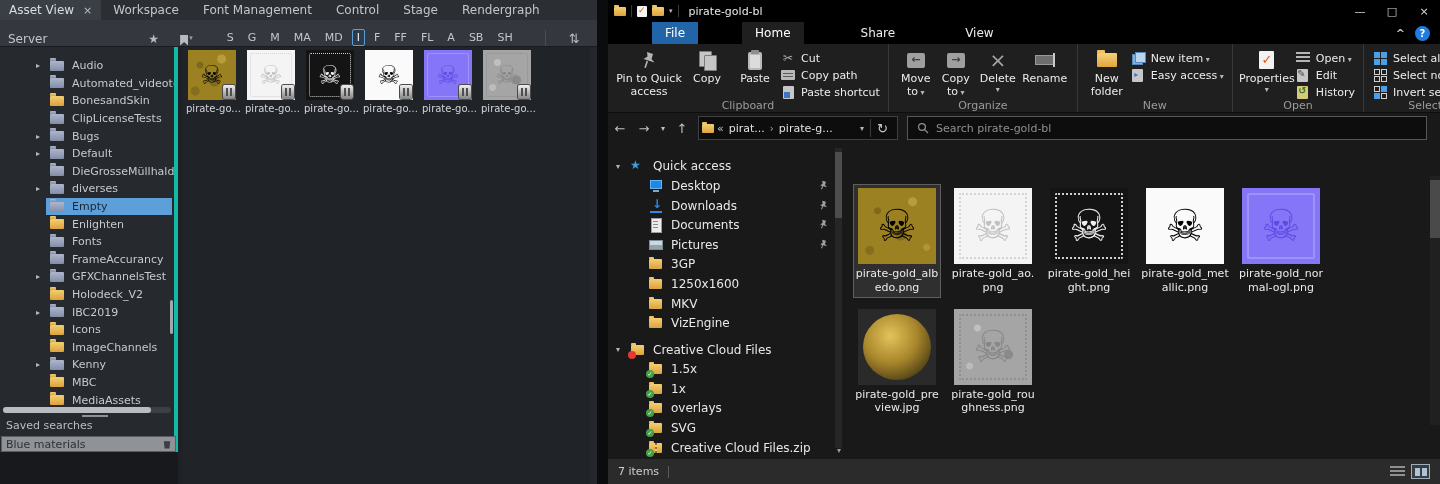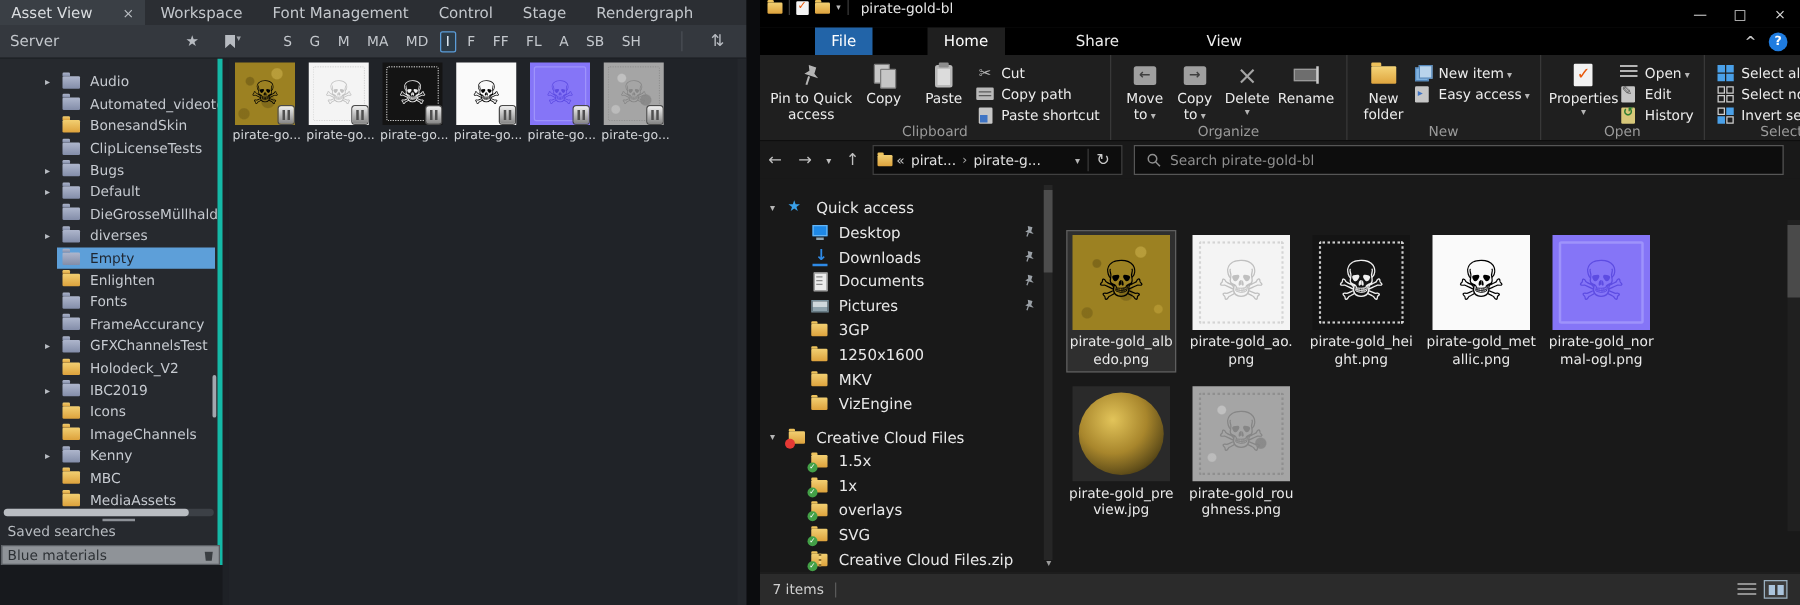--- a/index.html
+++ b/index.html
@@ -3,25 +3,25 @@
 <meta charset="utf-8">
 <style>
   html,body{margin:0;padding:0;width:1440px;height:484px;background:#0b0c0e;
     font-family:"DejaVu Sans","Liberation Sans",sans-serif;overflow:hidden;position:relative;
     -webkit-font-smoothing:antialiased;}
   *{box-sizing:border-box;}
 
   
   #asset-app{position:absolute;left:0;top:0;width:597px;height:484px;background:#1e2126;}
   .menubar{height:20px;background:#2b2e33;display:flex;align-items:stretch;font-size:12px;color:#c3c7cc;}
-  .av-tab{background:#3a3f45;color:#dadde0;padding:0 9px;display:flex;align-items:center;gap:24px;}
+  .av-tab{background:#3a3f45;color:#dadde0;padding:0 9px;display:flex;align-items:center;gap:9px;}
   .av-tab .g-x{color:#b9bdc2;font-size:11px;}
   .menus{display:flex;align-items:stretch;}
   .menu-item{padding:0 12px;display:flex;align-items:center;}
-  .toolbar{height:27px;background:#34383e;display:flex;align-items:center;font-size:12px;color:#c3c7cc;border-bottom:1px solid #191b1f;gap:15px;}
+  .toolbar{height:27px;background:#34383e;display:flex;align-items:flex-end;font-size:12px;color:#c3c7cc;border-bottom:1px solid #191b1f;gap:15px;}
   .srv-label{margin-left:8px;}
   .tb-ic{margin-left:6px;color:#b7bbc1;font-size:12px;display:flex;align-items:center;}
   .tb-ic.first{margin-left:86px;}
   .bookmark{width:8px;height:11px;background:#b7bbc1;clip-path:polygon(0 0,100% 0,100% 100%,50% 68%,0 100%);display:inline-block;}
   .tb-caret{font-size:7px;color:#9da1a7;margin-left:1px;align-self:flex-end;margin-bottom:4px;}
   .filters{display:flex;align-items:center;margin-left:12px;}
   .fbtn{padding:1px 4px;margin:0 2px;border:1px solid transparent;border-radius:2px;font-size:11px;color:#c3c7cc;}
   .fbtn.active{border-color:#5b9dd9;background:#2c3b47;color:#eaf3fb;}
   .tb-div{width:1px;height:16px;background:#4a4e55;margin:0 8px 0 10px;}
   .sort-ic{color:#b7bbc1;font-size:13px;}
@@ -78,21 +78,21 @@
     radial-gradient(circle at 70% 60%, rgba(60,60,60,.25) 0 4px, transparent 5px),
     radial-gradient(circle at 20% 75%, rgba(255,255,255,.25) 0 3px, transparent 4px);}
   .k-roughness::before{content:'';position:absolute;inset:5px;border:2px dotted #8f8f8f;border-radius:2px;}
   .k-preview{background:#2a2a2a;}
   .k-preview::after{content:'';position:absolute;inset:5px;border-radius:50%;
     background:radial-gradient(circle at 40% 33%, #e2c45a, #a8862c 45%, #63501a 72%, #332a0d 88%, #201b07);}
   .atile .k-ao::before,.atile .k-height::before,.atile .k-normal::before,.atile .k-roughness::before{inset:3px;border-width:1px;}
 
   
   #explorer{position:absolute;left:608px;top:0;width:832px;height:484px;background:#191919;}
-  .xtitle{height:22px;background:#000;display:flex;align-items:flex-start;color:#e8e8e8;font-size:11px;}
+  .xtitle{height:22px;background:#000;display:flex;align-items:center;color:#e8e8e8;font-size:11px;}
   .qat{display:flex;align-items:center;gap:5px;padding:0 6px;}
   .tsep{width:1px;height:12px;background:#3a3a3a;}
   .fold-s{width:12px;height:9px;border-radius:1px;background:linear-gradient(180deg,#f2cf72,#dda23c);position:relative;}
   .fold-s::before{content:'';position:absolute;left:0;top:-2px;width:5px;height:2px;background:#eec35c;border-radius:1px 1px 0 0;}
   .chk-s{width:10px;height:11px;background:#f4f4f4;border-radius:1px;position:relative;}
   .chk-s::after{content:'✓';position:absolute;left:1px;top:-1px;font-size:9px;color:#e8590c;}
   .qat-caret{font-size:7px;color:#bbb;}
   .xtitle-text{margin-left:4px;}
   .win-controls{margin-left:auto;display:flex;height:100%;}
   .wc{width:32px;display:flex;align-items:center;justify-content:center;color:#d8d8d8;font-size:11px;}

